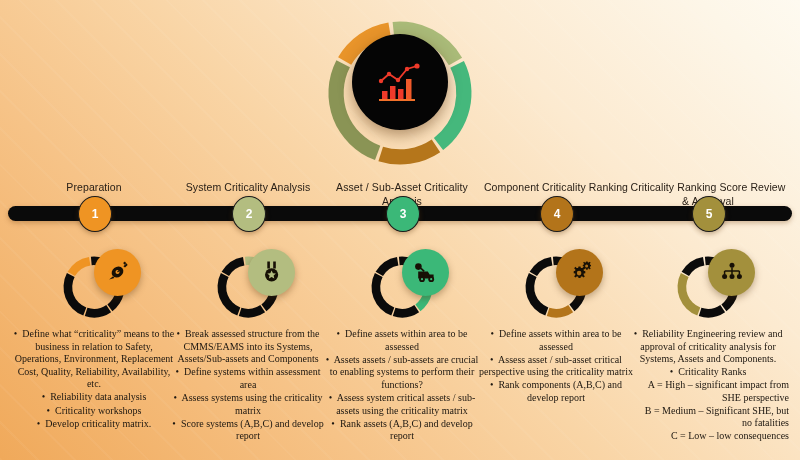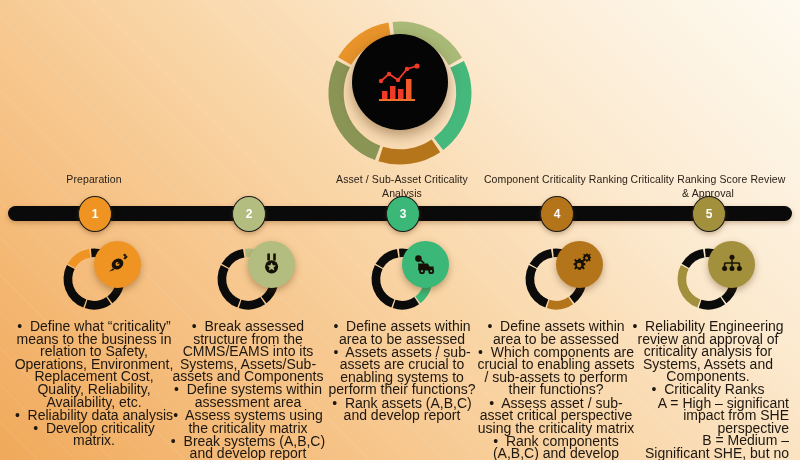--- a/index.html
+++ b/index.html
@@ -41,42 +41,42 @@
   }
   .stepnum{
     position:absolute;top:196px;width:32px;height:34px;border-radius:50%;
     border:1.6px solid #1a1a1a;
     display:flex;align-items:center;justify-content:center;
     color:#ffffff;font-size:12px;font-weight:bold;
     box-shadow:0 2px 5px rgba(90,50,10,0.35);
   }
 
   
-  .col{position:absolute;top:8px;width:156px;height:338px;}
+  .col{position:absolute;top:16px;width:156px;height:338px;}
   .col-title{
     position:absolute;top:164px;left:0;width:156px;
     text-align:center;font-size:10.5px;color:#2a2118;line-height:14px;
     letter-spacing:.1px;
   }
 
   .ring{
     position:absolute;top:233px;left:50%;margin-left:-38px;
     width:76px;height:76px;
   }
   .ring svg{display:block;overflow:visible;}
   .ring-core{
     position:absolute;left:50%;top:50%;width:47px;height:47px;margin:-23.5px 0 0 -23.5px;
     border-radius:50%;
     box-shadow:0 3px 7px rgba(80,45,10,0.35);
     display:flex;align-items:center;justify-content:center;
   }
 
   .bullets{
     position:absolute;top:312px;left:-3px;width:162px;
-    font-size:14px;line-height:12.6px;color:#1d1710;text-align:center;
+    font-size:10px;line-height:12.6px;color:#1d1710;text-align:center;font-family:Liberation Serif, serif;
   }
   .bullets .b{margin:0 0 0.5px 0;}
   .bullets .plain{margin:0;text-align:right;padding-left:8px;}
 
   .icon-svg{display:block;}
 </style>
 </head>
 <body>
 
 <div id="stage">
@@ -134,25 +134,27 @@
         <path d="M 4.2,20.5 L 8.0,17.2 L 9.4,19.0 Z" fill="#171005"></path>
         <path d="M 18.4,7.2 L 21.6,4.2 L 22.6,6.0 L 20.0,8.6 Z" fill="#171005"></path>
         <rect x="18.6" y="3.0" width="2.2" height="2.2" fill="#171005" transform="rotate(-38 19.7 4.1)"></rect>
         <circle cx="12.5" cy="13" r="2.0" fill="#ef9423"></circle>
         <path d="M 12.5,13 L 15.4,10.4" stroke="#171005" stroke-width="1.1" fill="none"></path>
       </svg>
     </div>
     <div class="bullets">
       <div class="b">•&nbsp; <span>Define what “criticality” means to the business in relation to Safety, Operations, Environment, Replacement Cost, Quality, Reliability, Availability, etc.</span></div>
       <div class="b">•&nbsp; <span>Reliability data analysis</span></div>
+      <div class="b">•&nbsp; <span>Criticality workshops</span></div>
       <div class="b">•&nbsp; <span>Develop criticality matrix.</span></div>
     </div>
   </div>
 
   <div class="col" style="left:170px;">
+    <div class="col-title">System Criticality Analysis</div>
     <div class="ring">
       <svg width="76" height="76" viewBox="0 0 76 76" aria-hidden="true">
         <g transform="translate(38,38)">
           <path d="M -26.4,-15.2 A 30.5 30.5 0 0 1 -5.0,-30.1 L -3.6,-21.5 A 21.9 21.9 0 0 0 -19.0,-11.0 Z" fill="#0b0b0b"></path>
           <path d="M -3.1,-30.3 A 30.5 30.5 0 0 1 26.5,-15.0 L 18.9,-10.7 A 21.9 21.9 0 0 0 -2.3,-21.8 Z" fill="#b3bd80"></path>
           <path d="M 27.3,-13.6 A 30.5 30.5 0 0 1 18.4,24.3 L 13.4,17.4 A 21.9 21.9 0 0 0 19.8,-9.7 Z" fill="#0b0b0b"></path>
           <path d="M 17.1,25.2 A 30.5 30.5 0 0 1 -9.2,29.1 L -6.6,20.8 A 21.9 21.9 0 0 0 12.3,18.0 Z" fill="#0b0b0b"></path>
           <path d="M -10.7,28.6 A 30.5 30.5 0 0 1 -27.1,-13.9 L -19.4,-9.9 A 21.9 21.9 0 0 0 -7.7,20.5 Z" fill="#0b0b0b"></path>
         </g>
       </svg>
@@ -162,21 +164,21 @@
         <rect x="7.3" y="2.5" width="2.6" height="7" fill="#171005"></rect>
         <rect x="13.2" y="2.5" width="2.6" height="7" fill="#171005"></rect>
         <circle cx="11.6" cy="15.8" r="6.6" fill="#171005"></circle>
         <path d="M 11.6,11.5 L 12.9,14.3 L 15.9,14.6 L 13.6,16.6 L 14.3,19.6 L 11.6,18.0 L 8.9,19.6 L 9.6,16.6 L 7.3,14.6 L 10.3,14.3 Z" fill="#b3bd80"></path>
       </svg>
     </div>
     <div class="bullets">
       <div class="b">•&nbsp; <span>Break assessed structure from the CMMS/EAMS into its Systems, Assets/Sub-assets and Components</span></div>
       <div class="b">•&nbsp; <span>Define systems within assessment area</span></div>
       <div class="b">•&nbsp; <span>Assess systems using the criticality matrix</span></div>
-      <div class="b">•&nbsp; <span>Break systems (A,B,C) and develop report</span></div>
+      <div class="b">•&nbsp; <span>Score systems (A,B,C) and develop report</span></div>
     </div>
   </div>
 
   <div class="col" style="left:324px;">
     <div class="col-title">Asset / Sub-Asset Criticality Analysis</div>
     <div class="ring">
       <svg width="76" height="76" viewBox="0 0 76 76" aria-hidden="true">
         <g transform="translate(38,38)">
           <path d="M -26.4,-15.2 A 30.5 30.5 0 0 1 -5.0,-30.1 L -3.6,-21.5 A 21.9 21.9 0 0 0 -19.0,-11.0 Z" fill="#0b0b0b"></path>
           <path d="M -3.1,-30.3 A 30.5 30.5 0 0 1 26.5,-15.0 L 18.9,-10.7 A 21.9 21.9 0 0 0 -2.3,-21.8 Z" fill="#0b0b0b"></path>
@@ -193,20 +195,21 @@
         <path d="M 6.2,11.6 L 15.8,11.6 L 17.6,14.6 L 21.6,14.6 L 21.6,18.4 L 6.2,18.4 Z" fill="#171005"></path>
         <circle cx="10.0" cy="19.2" r="2.9" fill="#171005"></circle>
         <circle cx="19.2" cy="19.2" r="2.9" fill="#171005"></circle>
         <circle cx="10.0" cy="19.2" r="1.1" fill="#3bb878"></circle>
         <circle cx="19.2" cy="19.2" r="1.1" fill="#3bb878"></circle>
       </svg>
     </div>
     <div class="bullets">
       <div class="b">•&nbsp; <span>Define assets within area to be assessed</span></div>
       <div class="b">•&nbsp; <span>Assets assets / sub-assets are crucial to enabling systems to perform their functions?</span></div>
+      <div class="b">•&nbsp; <span>Assess system critical assets / sub-assets using the criticality matrix</span></div>
       <div class="b">•&nbsp; <span>Rank assets (A,B,C) and develop report</span></div>
     </div>
   </div>
 
   <div class="col" style="left:478px;">
     <div class="col-title">Component Criticality Ranking</div>
     <div class="ring">
       <svg width="76" height="76" viewBox="0 0 76 76" aria-hidden="true">
         <g transform="translate(38,38)">
           <path d="M -26.4,-15.2 A 30.5 30.5 0 0 1 -5.0,-30.1 L -3.6,-21.5 A 21.9 21.9 0 0 0 -19.0,-11.0 Z" fill="#0b0b0b"></path>
@@ -224,21 +227,20 @@
         </g>
         <circle cx="12.1" cy="13.1" r="2.3" fill="#b3741a"></circle>
         <g fill="#171005">
           <path d="M 17.9,2.6 l 1.0,0 l .3,-1.1 l 1.4,0 l .3,1.1 l 1.0,0 l .8,-.8 l 1.0,1.0 l -.8,.8 l 0,1.0 l 1.1,.3 l 0,1.4 l -1.1,.3 l 0,1.0 l .8,.8 l -1.0,1.0 l -.8,-.8 l -1.0,0 l -.3,1.1 l -1.4,0 l -.3,-1.1 l -1.0,0 l -.8,.8 l -1.0,-1.0 l .8,-.8 l 0,-1.0 l -1.1,-.3 l 0,-1.4 l 1.1,-.3 l 0,-1.0 l -.8,-.8 l 1.0,-1.0 Z"></path>
         </g>
         <circle cx="19.6" cy="6.0" r="1.5" fill="#b3741a"></circle>
       </svg>
     </div>
     <div class="bullets">
       <div class="b">•&nbsp; <span>Define assets within area to be assessed</span></div>
-      <div class="b">•&nbsp; <span>Which components are crucial to enabling assets / sub-assets to perform their functions?</span></div>
       <div class="b">•&nbsp; <span>Assess asset / sub-asset critical perspective using the criticality matrix</span></div>
       <div class="b">•&nbsp; <span>Rank components (A,B,C) and develop report</span></div>
     </div>
   </div>
 
   <div class="col" style="left:630px;">
     <div class="col-title">Criticality Ranking Score Review &amp; Approval</div>
     <div class="ring">
       <svg width="76" height="76" viewBox="0 0 76 76" aria-hidden="true">
         <g transform="translate(38,38)">

